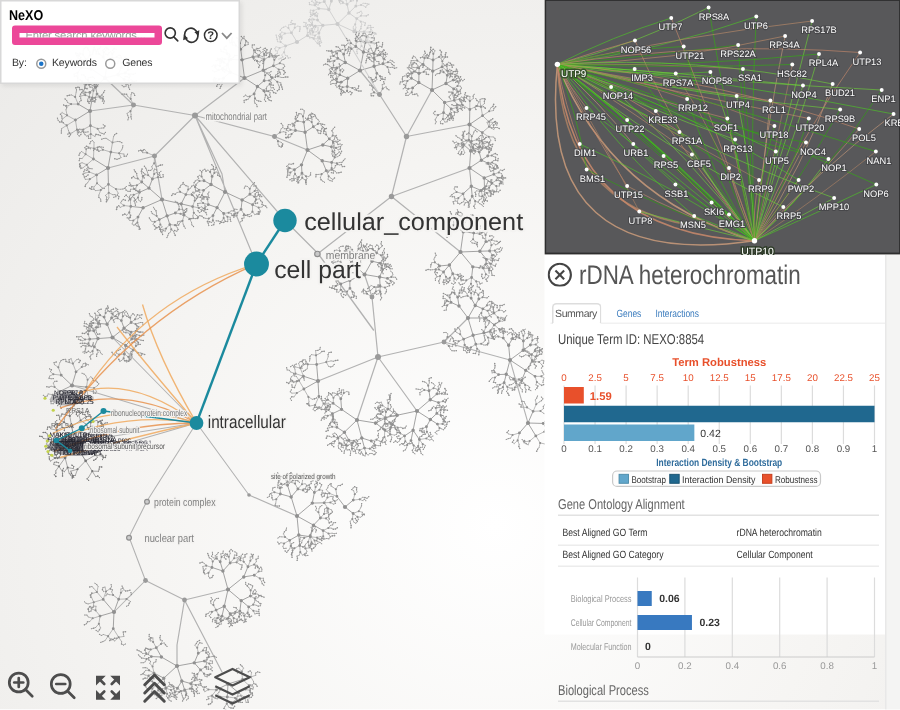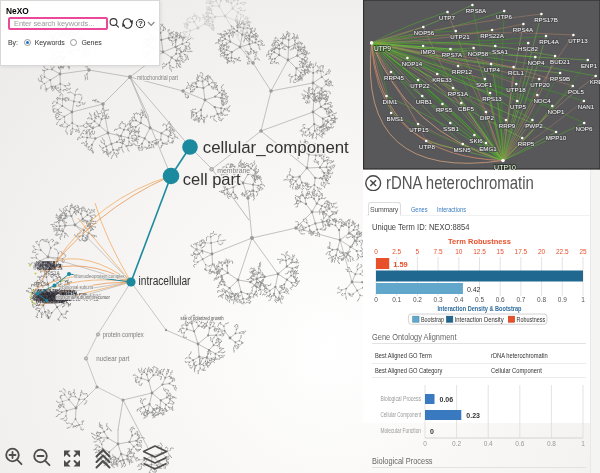--- a/index.html
+++ b/index.html
@@ -1,18 +1,18 @@
 <!DOCTYPE html>
 <html><head><meta charset="utf-8"><style>
 *{margin:0;padding:0;box-sizing:border-box}
 html,body{width:600px;height:473px;overflow:hidden;font-family:"Liberation Sans",sans-serif}
 #stage{position:relative;width:600px;height:473px;background:radial-gradient(circle 560px at 330px 350px,#ffffff 0%,#f6f5f3 40%,#e7e6e4 100%);}
-#searchpanel{position:absolute;left:0;top:0;width:160px;height:66px;background:rgba(255,255,255,.96);border:1px solid #d8d8d8;box-shadow:1px 1px 3px rgba(0,0,0,.08);}
+#searchpanel{position:absolute;left:0;top:0;width:160px;height:56px;background:rgba(255,255,255,.96);border:1px solid #d8d8d8;box-shadow:1px 1px 3px rgba(0,0,0,.08);}
 #searchpanel .title{position:absolute;left:5px;top:3.5px;font-size:9.5px;font-weight:bold;color:#000;transform:scaleX(.88);transform-origin:0 0;}
-#searchpanel input{position:absolute;left:7px;top:15.5px;width:100px;height:13.5px;border:2px solid #ec4899;border-radius:2px;font-size:7.5px;letter-spacing:-0.1px;color:#9a9a9a;padding-left:4px;font-family:"Liberation Sans",sans-serif;}
+#searchpanel input{position:absolute;left:7px;top:15.5px;width:100px;height:13.5px;border:5px solid #ec4899;border-radius:2px;font-size:7.5px;letter-spacing:-0.1px;color:#9a9a9a;padding-left:4px;font-family:"Liberation Sans",sans-serif;}
 #searchpanel .byrow{position:absolute;left:7px;top:37.5px;font-size:7px;letter-spacing:-0.1px;color:#333;display:flex;align-items:center;gap:4px;}
 .radio{width:7px;height:7px;border:1px solid #999;border-radius:50%;display:inline-block;position:relative;background:#fff;}
 .radio.sel::after{content:"";position:absolute;left:1.2px;top:1.2px;width:3.6px;height:3.6px;border-radius:50%;background:#1a73c8;}
 #detail{position:absolute;left:363px;top:170px;width:237px;height:253px;background:#fff;}
 #detail .hd{position:absolute;left:2px;top:4.5px;display:flex;align-items:center;height:17px;}
 #detail .title{font-size:18px;color:#555;margin-left:4px;transform:scaleX(.83);transform-origin:0 50%;}
 .tabs{position:absolute;left:4px;top:31.5px;width:225px;height:14.5px;border-bottom:1px solid #f1f1f1;}
 .tab{position:absolute;font-size:7px;}
 .tab.active{left:0.5px;top:0;width:33px;height:14.5px;border:1px solid #ddd;border-bottom:1px solid #fff;border-radius:3px 3px 0 0;background:#fff;color:#555;text-align:center;line-height:14px;letter-spacing:-0.3px;}
 .tab.t2{left:44px;top:4px;color:#3a7bbd;transform:scaleX(.8);transform-origin:0 0;}

